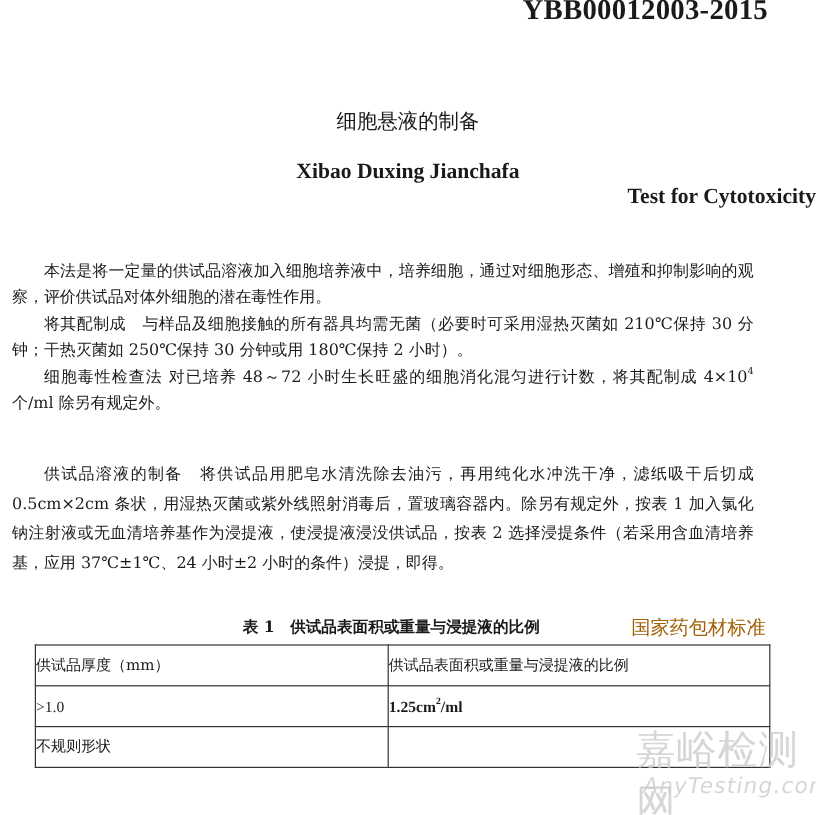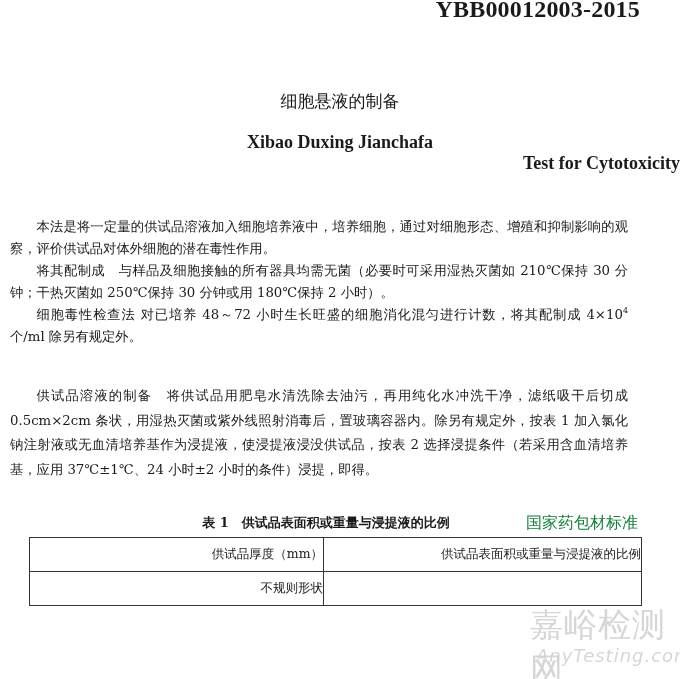--- a/index.html
+++ b/index.html
@@ -14,25 +14,25 @@
   .title-en { position:absolute; left:0; width:680px; top:153px; text-align:right;
               font-family:"Liberation Serif",serif; font-weight:bold; font-size:18px; }
   .body { position:absolute; left:10px; width:618px; font-size:13.3px; line-height:22px; }
   .body p { margin:0; text-indent:2em; text-align:justify; }
   .p-group1 { top:216px; }
   .p-group2 { top:384px; line-height:24.5px; }
   .gap { display:inline-block; width:1em; }
   sup { font-size:8px; line-height:0; vertical-align:6px; }
   .table-caption { position:absolute; left:0; width:576px; top:514px; text-align:center;
                    font-size:13px; font-weight:bold;margin-left:38px; }
-  .watermark-std { position:absolute; left:526px; top:513px; color:#15803d; font-size:16px;
+  .watermark-std { position:absolute; left:526px; top:513px; color:#a16207; font-size:16px;
                    font-family:"DejaVu Sans",sans-serif; }
   table.t1 { position:absolute; left:29px; top:537px; width:613px; border-collapse:collapse;
              font-size:13px; font-family:"Liberation Serif",serif; }
-  table.t1 td, table.t1 th { border:1.2px solid #333; height:33px; padding:0; text-align:right;
+  table.t1 td, table.t1 th { border:1.2px solid #333; height:33px; padding:0; text-align:left;
              font-weight:normal; }
   table.t1 th { font-family:"DejaVu Serif",serif; font-size:12.5px; }
   table.t1 td.cn { font-family:"DejaVu Serif",serif; font-size:12.5px; }
   table.t1 td.ratio { font-weight:bold; }
   table.t1 col.c1 { width:294px; }
   .wm-site { position:absolute; left:530px; top:603px; color:#cfcfcf; font-size:33px;
              font-family:"DejaVu Sans",sans-serif; letter-spacing:1px; opacity:0.85; }
   .wm-url { position:absolute; left:536px; top:645px; color:#cfcfcf; font-size:18px;
             font-style:italic; font-family:"DejaVu Sans",sans-serif; letter-spacing:1px; opacity:0.85; }
 </style>
@@ -64,20 +64,24 @@
       <col>
     </colgroup>
   <thead>
     <tr>
       <th>供试品厚度（mm）</th>
       <th>供试品表面积或重量与浸提液的比例</th>
     </tr>
   </thead>
   <tbody>
     <tr>
+      <td>&gt;1.0</td>
+      <td class="ratio"><span>1.25cm</span><sup>2</sup><span>/ml</span></td>
+    </tr>
+    <tr>
       <td class="cn">不规则形状</td>
       <td class="ratio"><sup></sup><span></span></td>
     </tr>
   </tbody>
 </table>
 
 <div class="wm-site">嘉峪检测网</div>
 <div class="wm-url">AnyTesting.com</div>
 
 </body></html>

